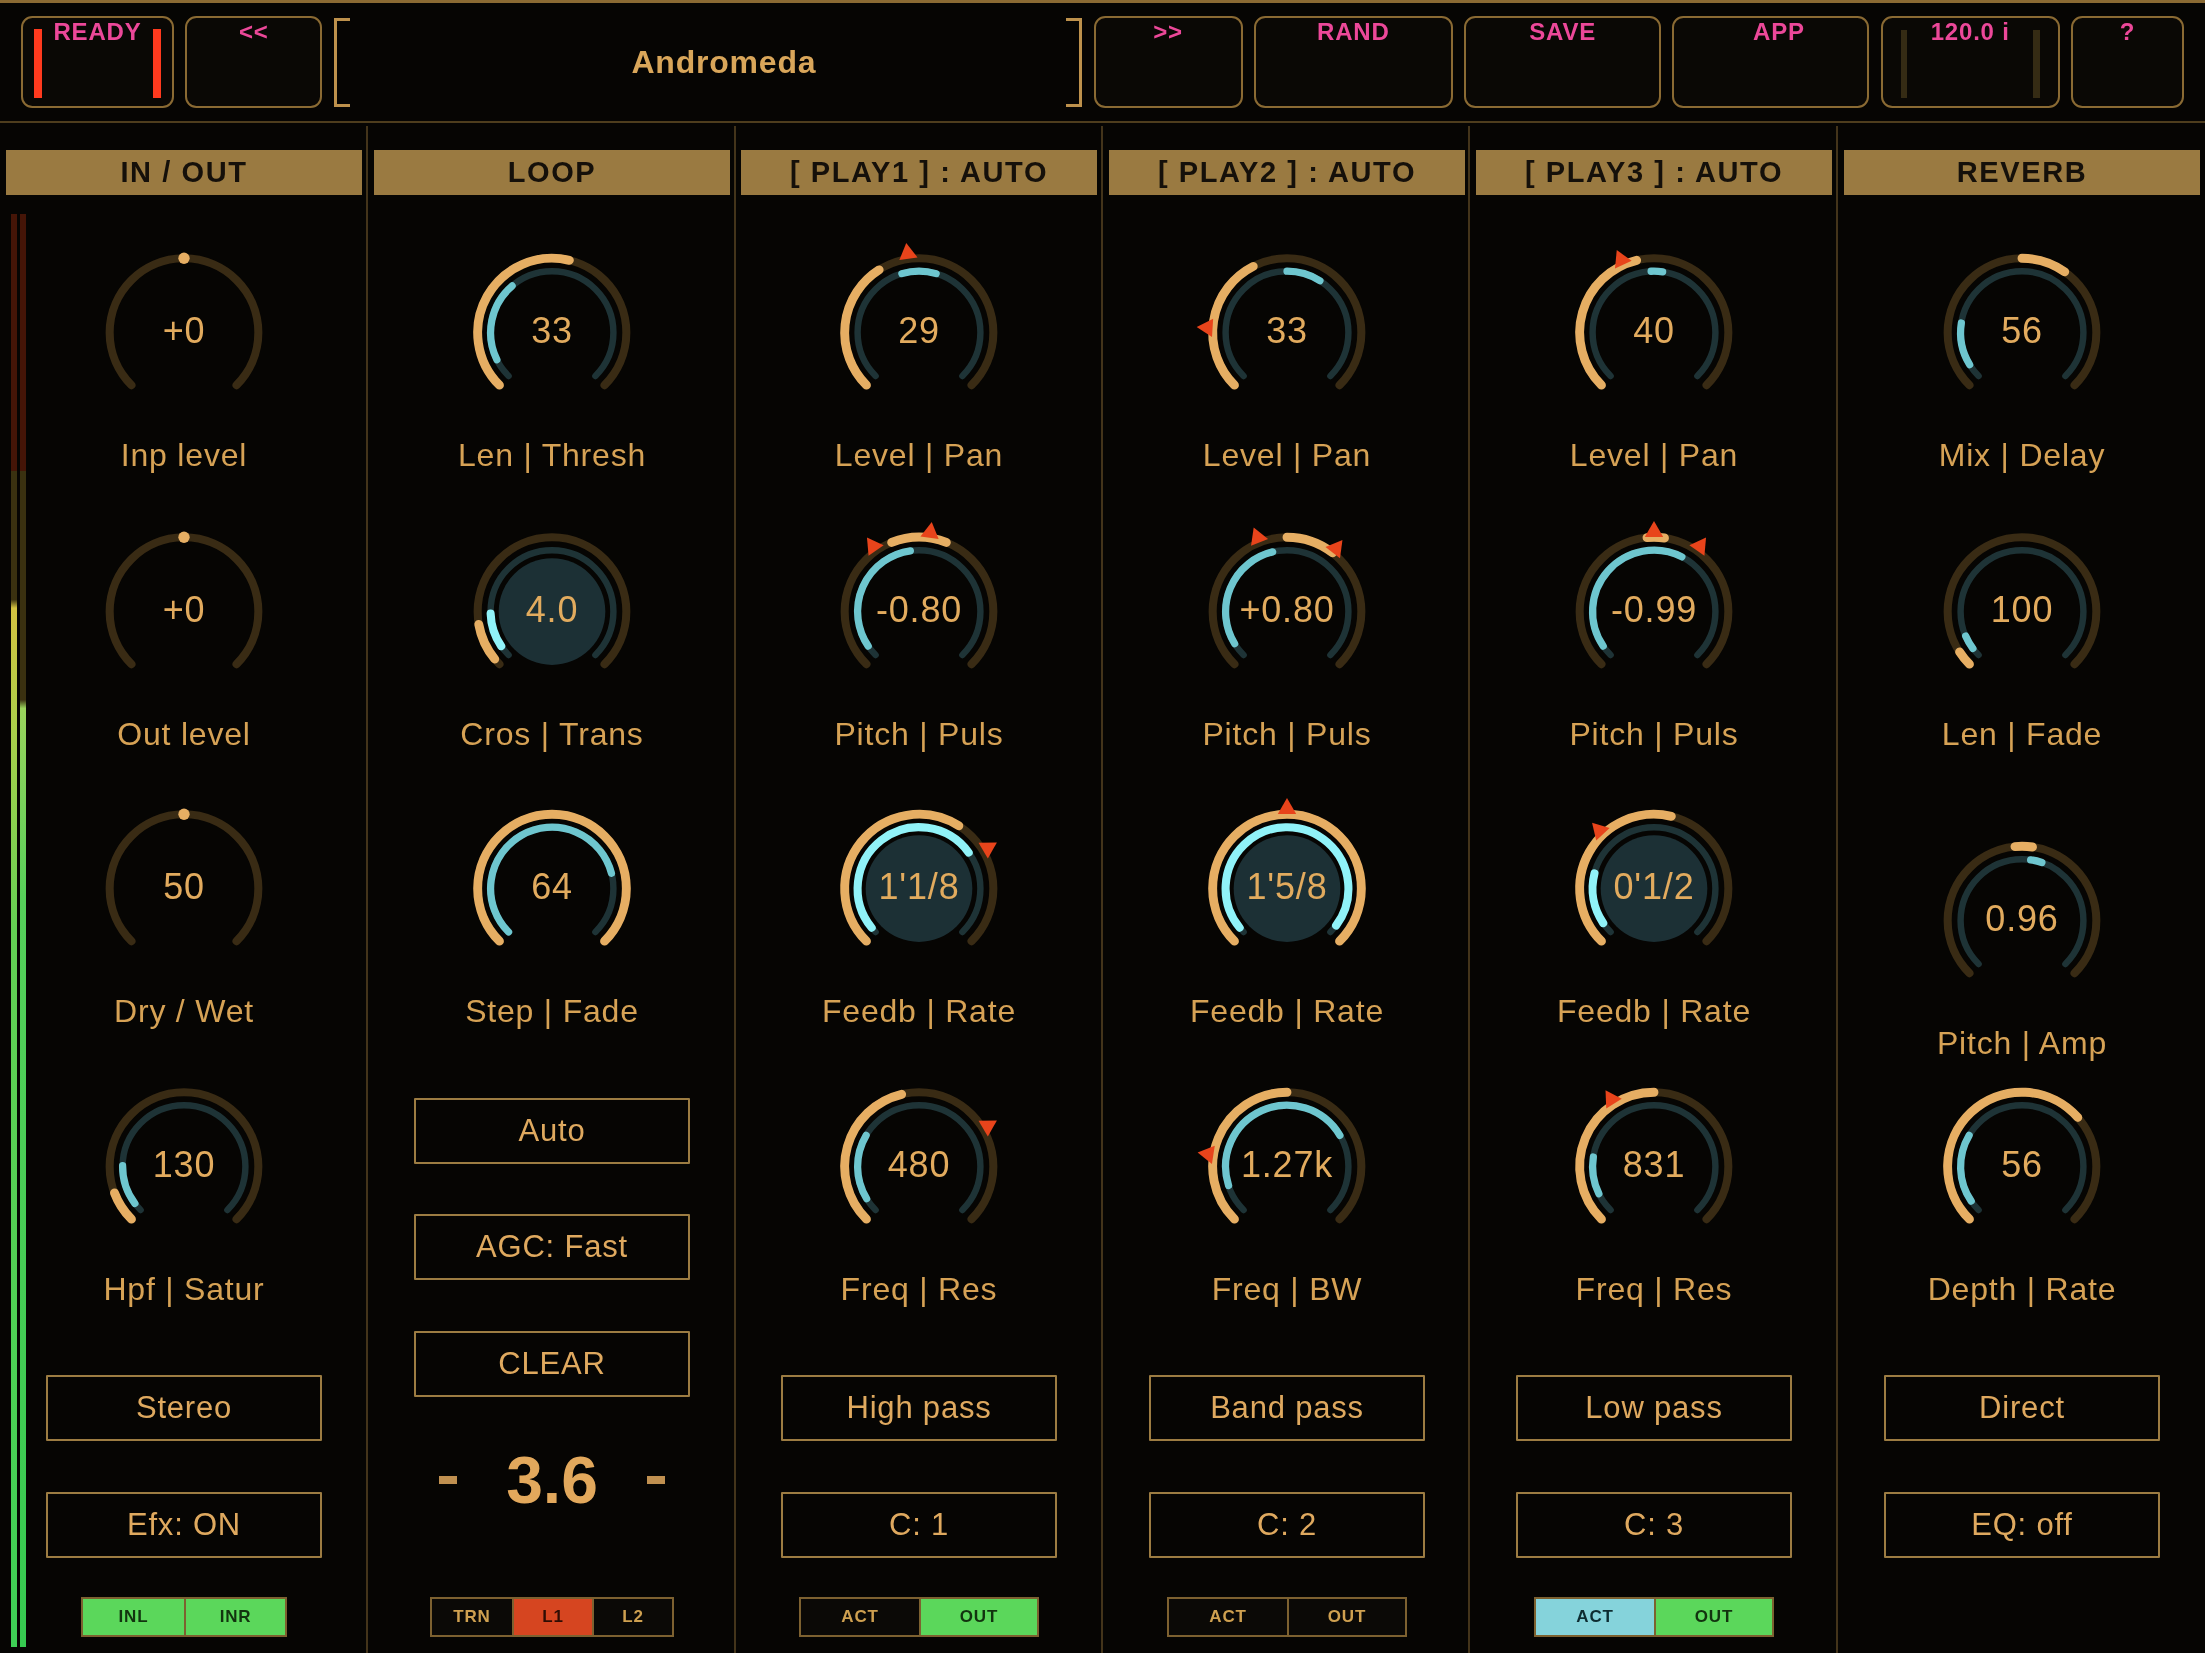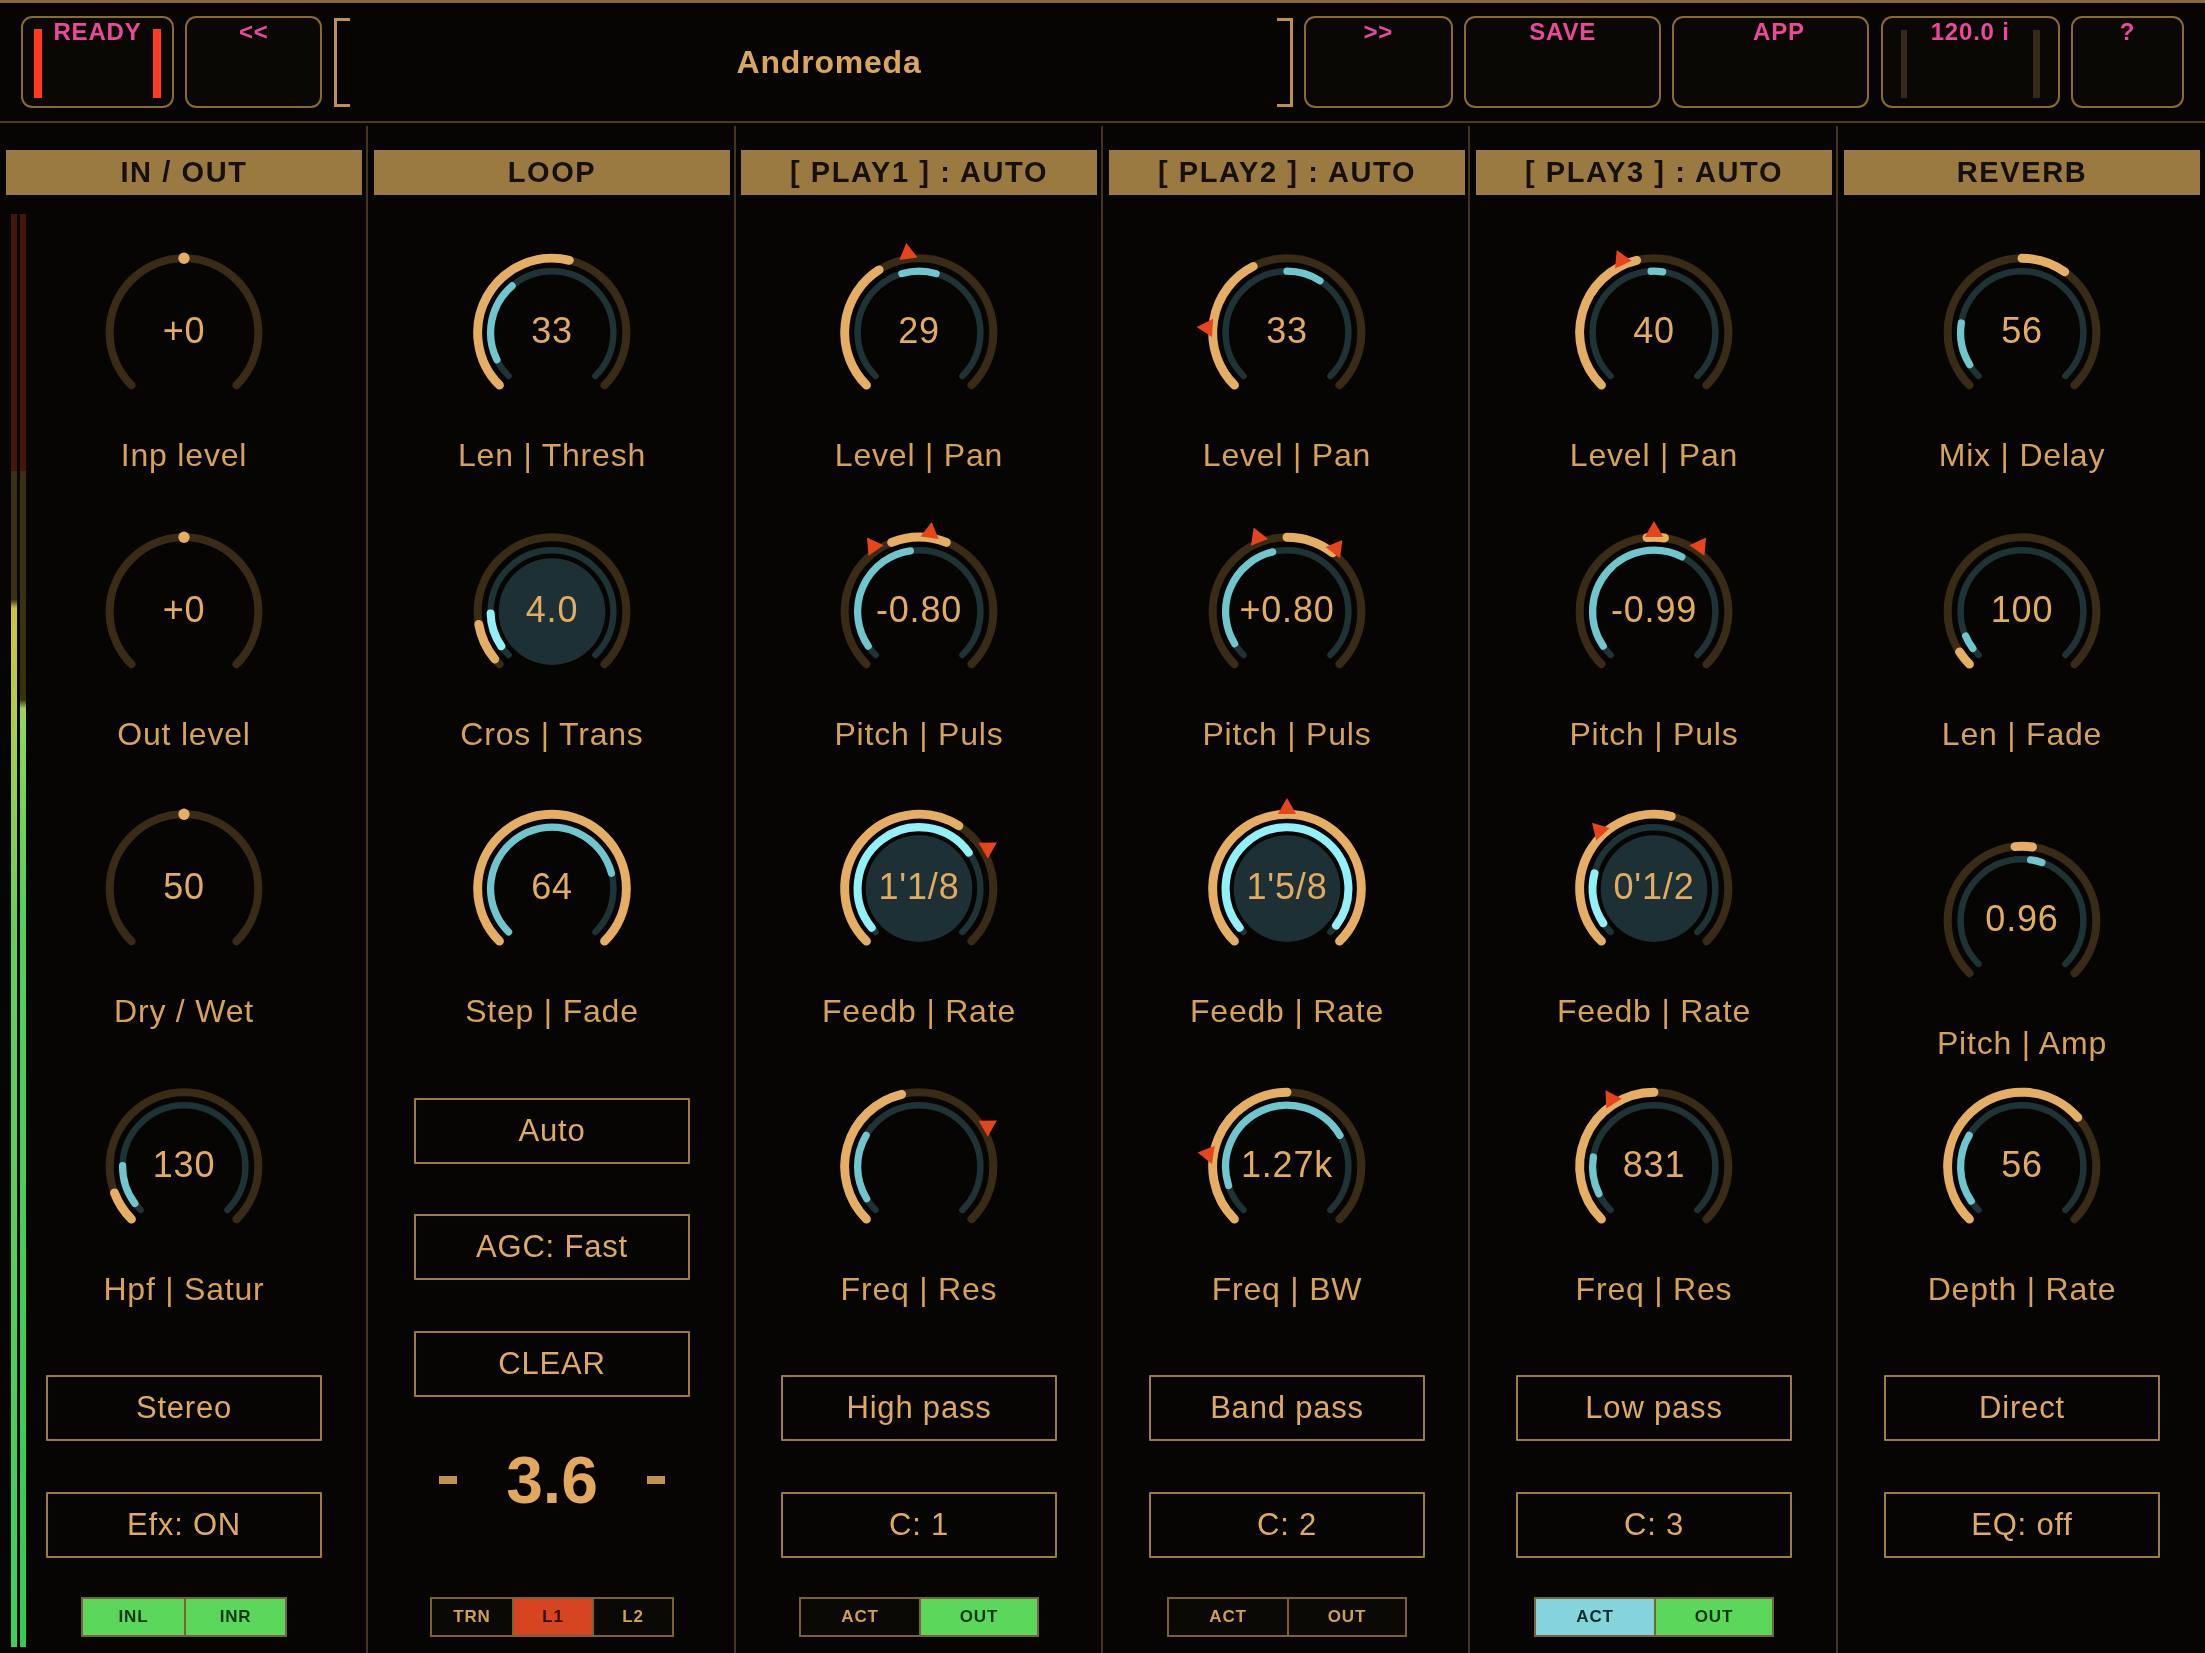--- a/index.html
+++ b/index.html
@@ -71,20 +71,23 @@
       <span>&lt;&lt;</span>
     </div>
     <div class="title-box">
       <span class="tbr tbr-l"></span>
       <span class="title-text">Andromeda</span>
       <span class="tbr tbr-r"></span>
     </div>
     <div class="tb-btn w-next">
       <span>&gt;&gt;</span>
     </div>
+    <div class="tb-btn w-rand">
+      <span>RAND</span>
+    </div>
     <div class="tb-btn w-save">
       <span>SAVE</span>
     </div>
     <div class="tb-btn w-app">
       <span>APP</span>
     </div>
     <div class="tb-btn w-tempo">
       <span class="dim-bar db-l"></span>
       <span>120.0 i</span>
       <span class="dim-bar db-r"></span>
@@ -225,20 +228,21 @@
           <div class="knob-label">Feedb | Rate</div>
         </div>
         <div class="knob-block" style="top: 1076px;">
           <svg width="202" height="182" viewBox="0 0 250 225">
             <path d="M 59.95 177.05 A 92 92 0 1 1 190.05 177.05" stroke="#392b14" stroke-width="10" fill="none" stroke-linecap="round"></path>
             <path d="M 59.95 177.05 A 92 92 0 0 1 103.52 22.54" stroke="#e6ae63" stroke-width="11" fill="none" stroke-linecap="round"></path>
             <path d="M 71.26 165.74 A 76 76 0 1 1 178.74 165.74" stroke="#1e3336" stroke-width="8" fill="none" stroke-linecap="round"></path>
             <path d="M 60.20 151.71 A 76 76 0 0 1 59.58 73.31" stroke="#6ec6cf" stroke-width="9" fill="none" stroke-linecap="round"></path>
             <polygon points="221.40310702444168,54.98736143595843 210.2,74.8 198.7,55.2" fill="#e8441b"></polygon>
           </svg>
+          <div class="knob-value">480</div>
           <div class="knob-label">Freq | Res</div>
         </div>
         <div class="col-button" style="top: 1375px;">High pass</div>
         <div class="col-button" style="top: 1492px;">C: 1</div>
         <div class="toggle-box">
           <div class="toggle-cell" style="width: 118px; background: rgb(11, 9, 6); color: rgb(207, 160, 80);">ACT</div>
           <div class="toggle-cell" style="width: 118px; background: rgb(91, 215, 91); color: rgb(18, 51, 15);">OUT</div>
         </div>
       </div>
       <div class="column" style="left: 1103px; width: 368px;">

